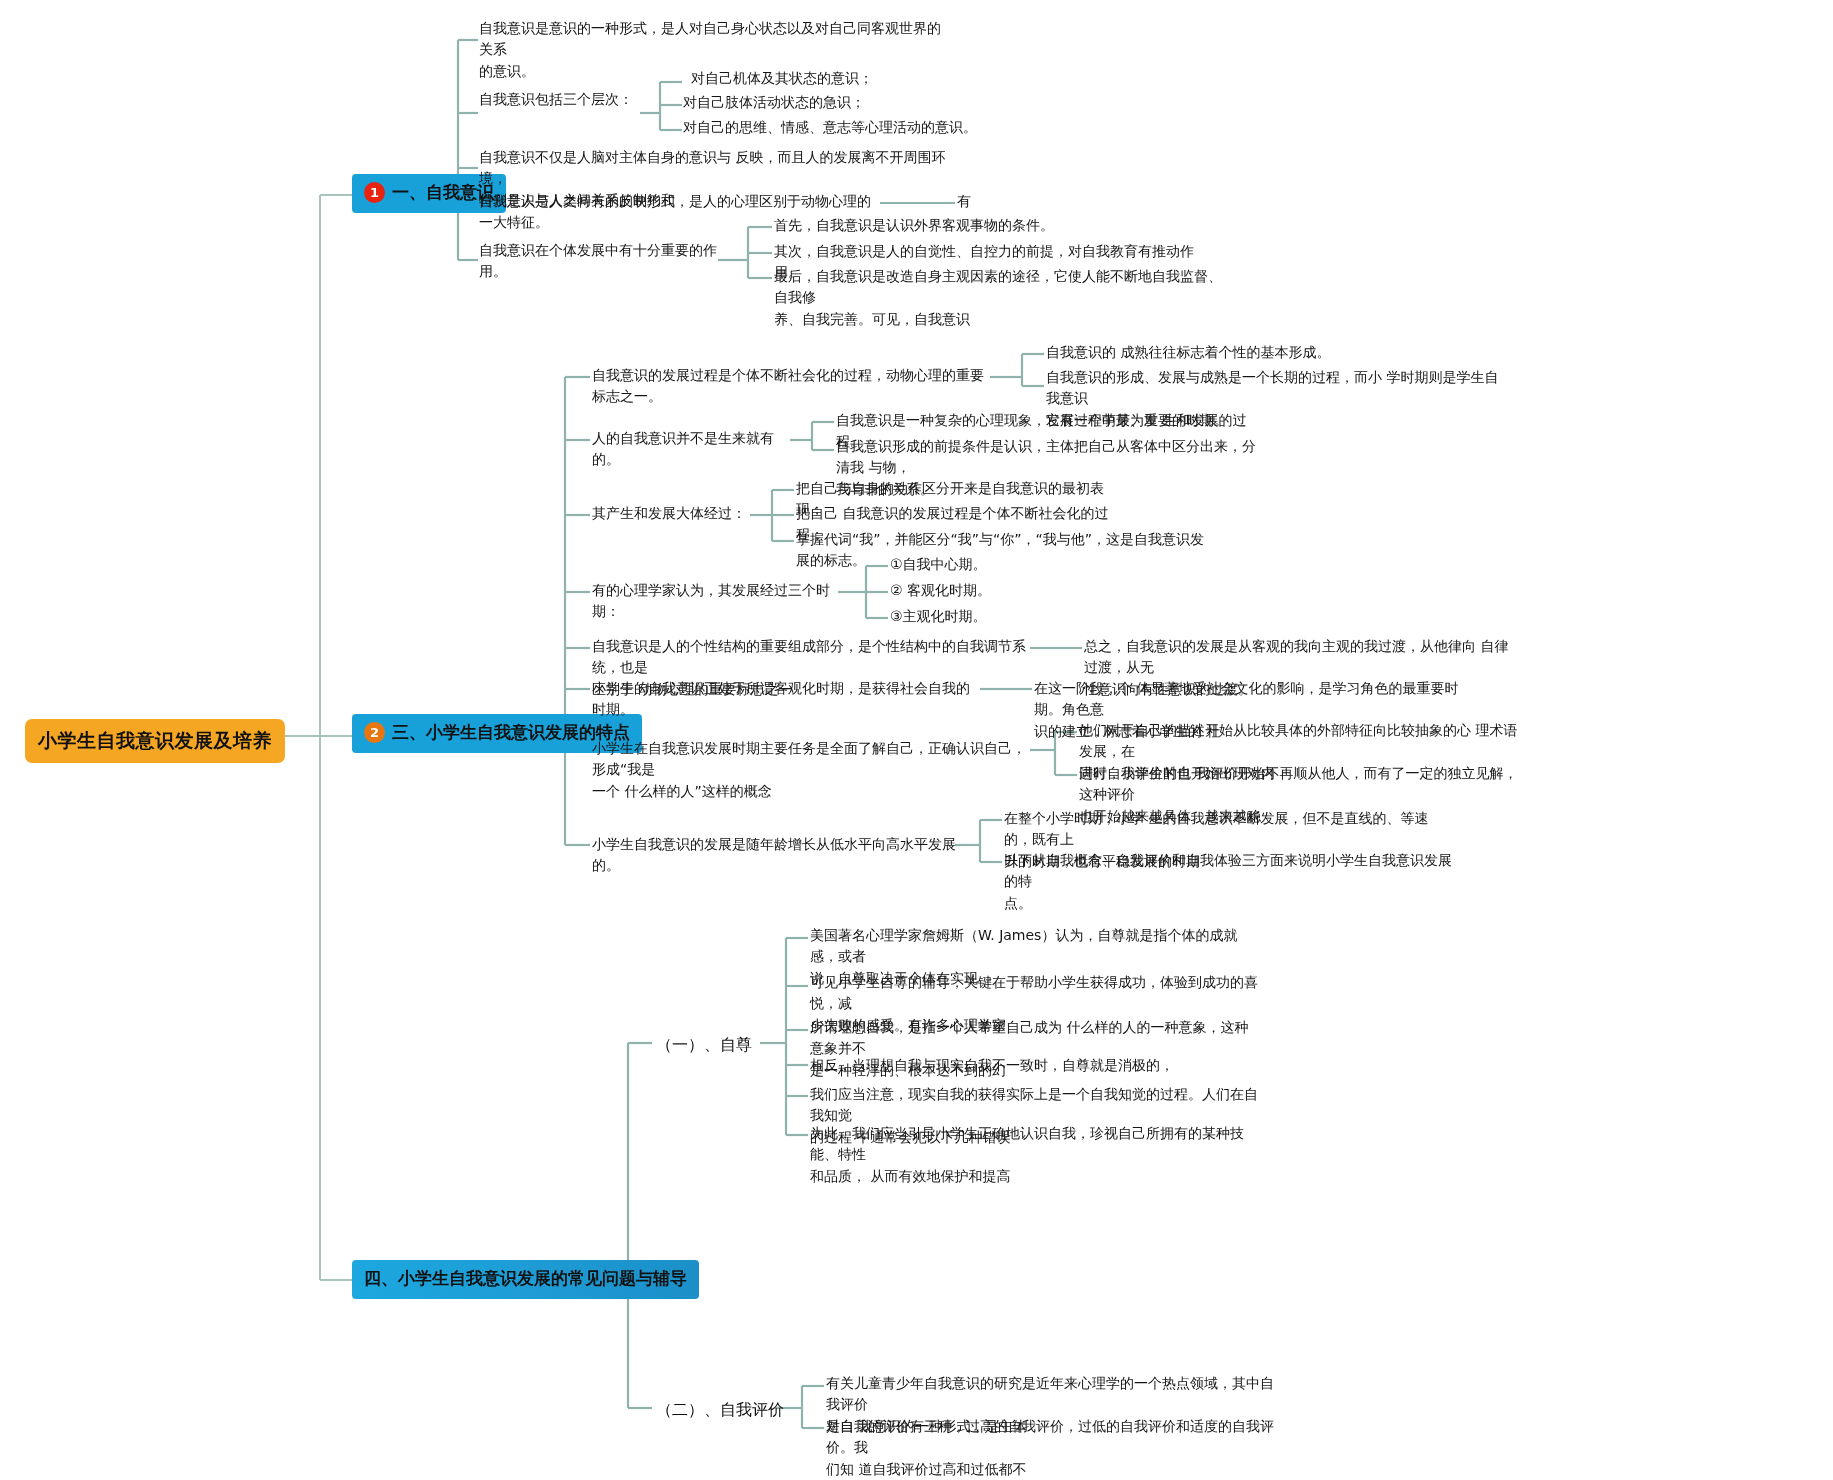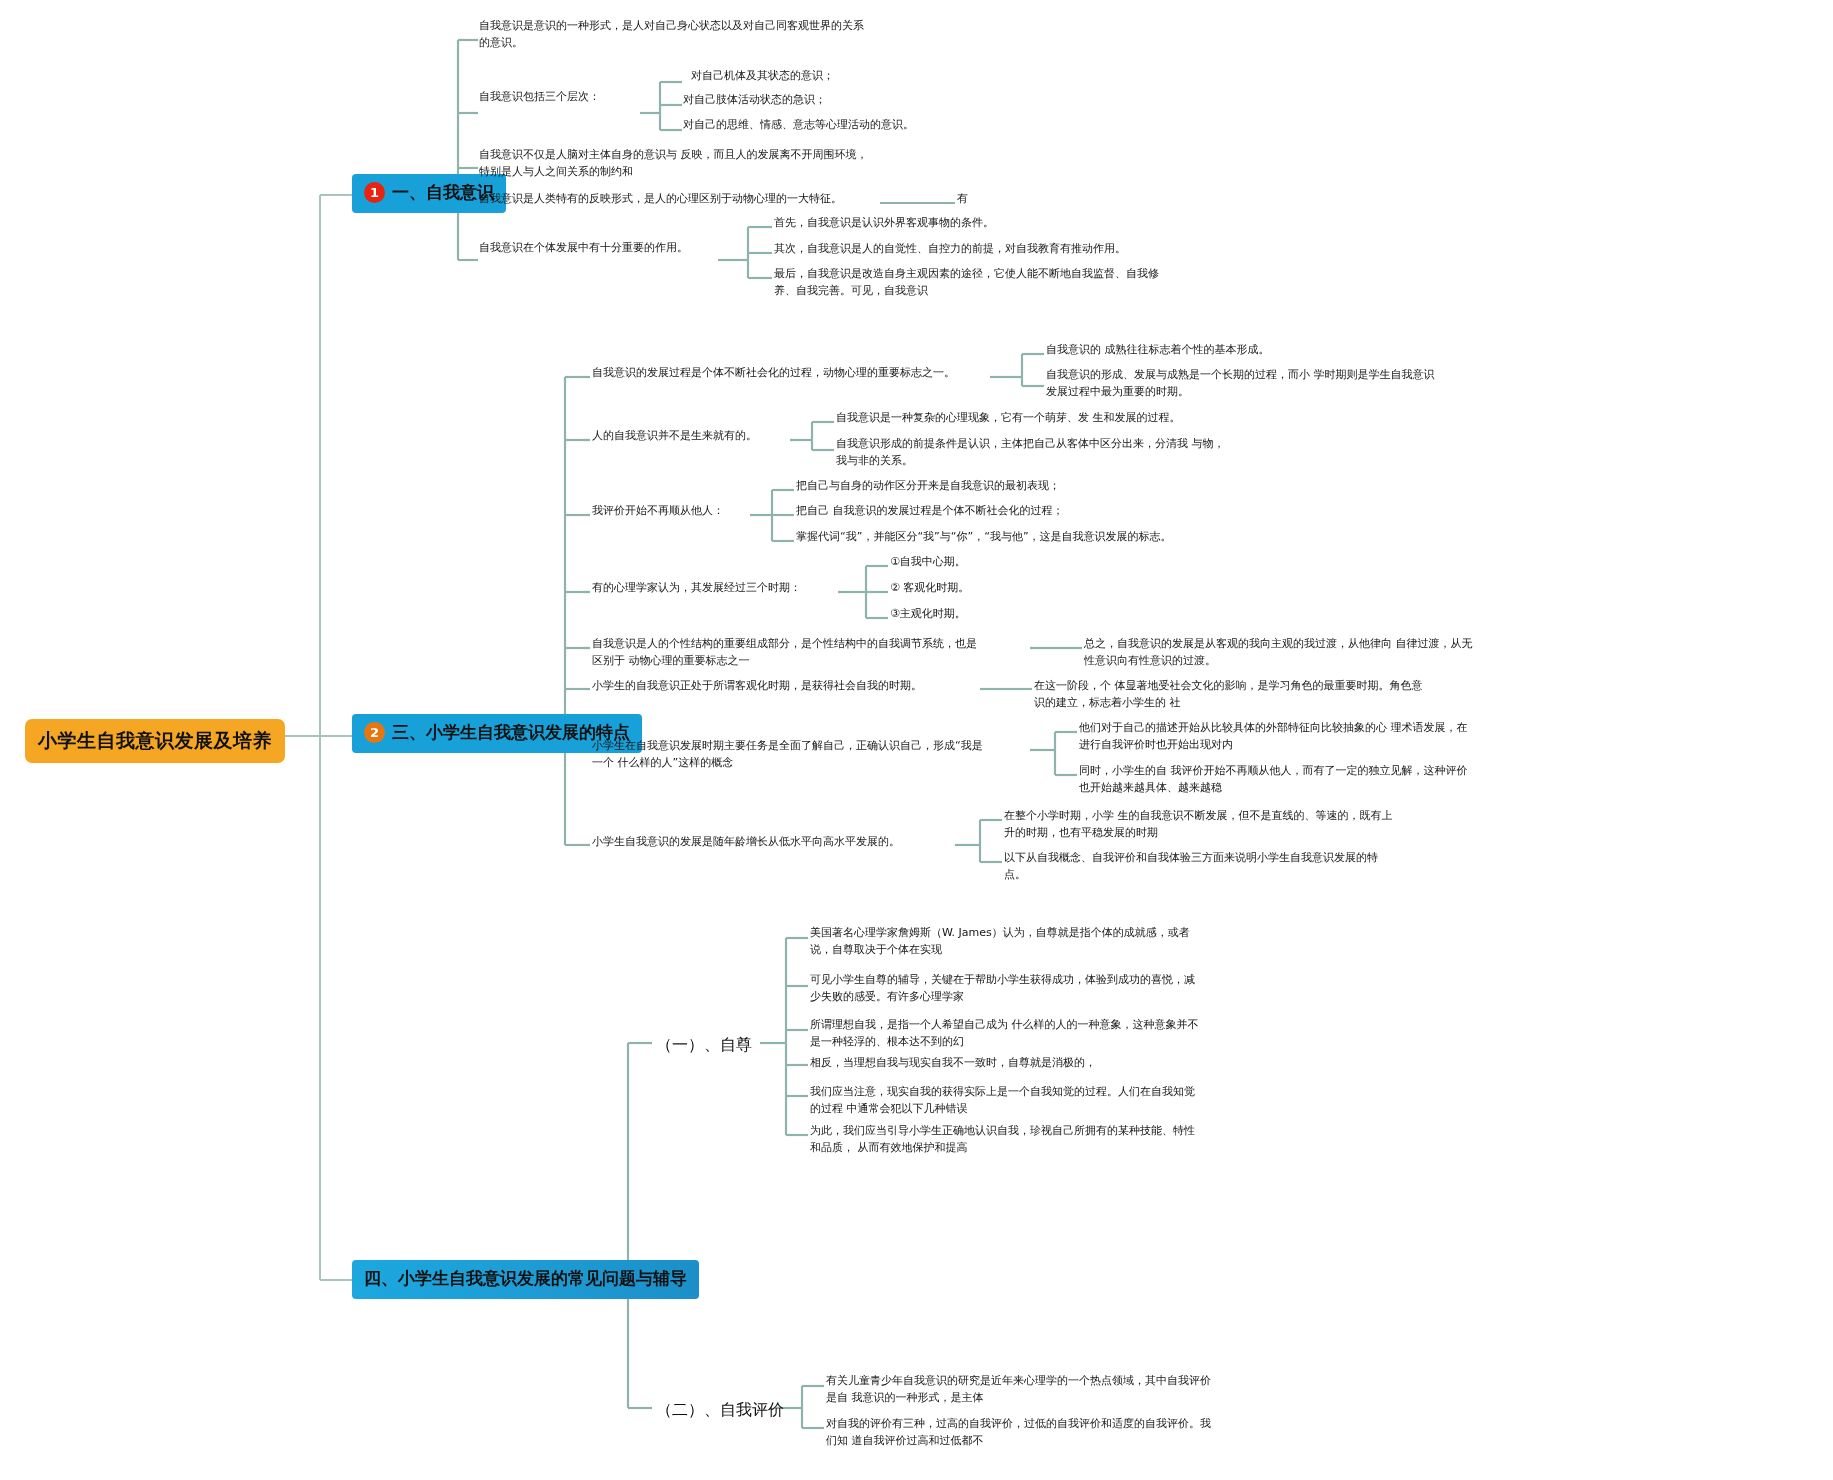--- a/index.html
+++ b/index.html
@@ -63,21 +63,21 @@
     color: #ffffff;
     font-size: 13px;
     font-weight: bold;
     flex: 0 0 auto;
   }
   .badge-1 { background: #E8230F; }
   .badge-2 { background: #E8760F; }
 
   
   .leaf {
-    font-size: 11px;
+    font-size: 14px;
     color: #151515;
   }
   .label-sub {
     font-size: 16px;
     color: #111111;
     white-space: nowrap;
   }
 </style>
 </head>
 <body>
@@ -236,21 +236,21 @@
   <div class="node leaf" style="left:592px; top:365px; width:400px;">自我意识的发展过程是个体不断社会化的过程，动物心理的重要标志之一。</div>
   <div class="node leaf" style="left:1046px; top:342px; width:300px;">自我意识的 成熟往往标志着个性的基本形成。</div>
   <div class="node leaf" style="left:1046px; top:367px; width:460px;">自我意识的形成、发展与成熟是一个长期的过程，而小 学时期则是学生自我意识
 发展过程中最为重要的时期。</div>
 
   <div class="node leaf" style="left:592px; top:428px; width:200px;">人的自我意识并不是生来就有的。</div>
   <div class="node leaf" style="left:836px; top:410px; width:420px;">自我意识是一种复杂的心理现象，它有一个萌芽、发 生和发展的过程。</div>
   <div class="node leaf" style="left:836px; top:436px; width:430px;">自我意识形成的前提条件是认识，主体把自己从客体中区分出来，分清我 与物，
 我与非的关系。</div>
 
-  <div class="node leaf" style="left:592px; top:503px; width:160px;">我评价开始不再顺从他人：</div>
+  <div class="node leaf" style="left:592px; top:503px; width:160px;">其产生和发展大体经过：</div>
   <div class="node leaf" style="left:796px; top:478px; width:320px;">把自己与自身的动作区分开来是自我意识的最初表现；</div>
   <div class="node leaf" style="left:796px; top:503px; width:320px;">把自己 自我意识的发展过程是个体不断社会化的过程；</div>
   <div class="node leaf" style="left:796px; top:529px; width:420px;">掌握代词“我”，并能区分“我”与“你”，“我与他”，这是自我意识发展的标志。</div>
 
   <div class="node leaf" style="left:592px; top:580px; width:250px;">有的心理学家认为，其发展经过三个时期：</div>
   <div class="node leaf" style="left:890px; top:554px; width:160px;">①自我中心期。</div>
   <div class="node leaf" style="left:890px; top:580px; width:160px;">② 客观化时期。</div>
   <div class="node leaf" style="left:890px; top:606px; width:160px;">③主观化时期。</div>
 
   <div class="node leaf" style="left:592px; top:636px; width:440px;">自我意识是人的个性结构的重要组成部分，是个性结构中的自我调节系统，也是

